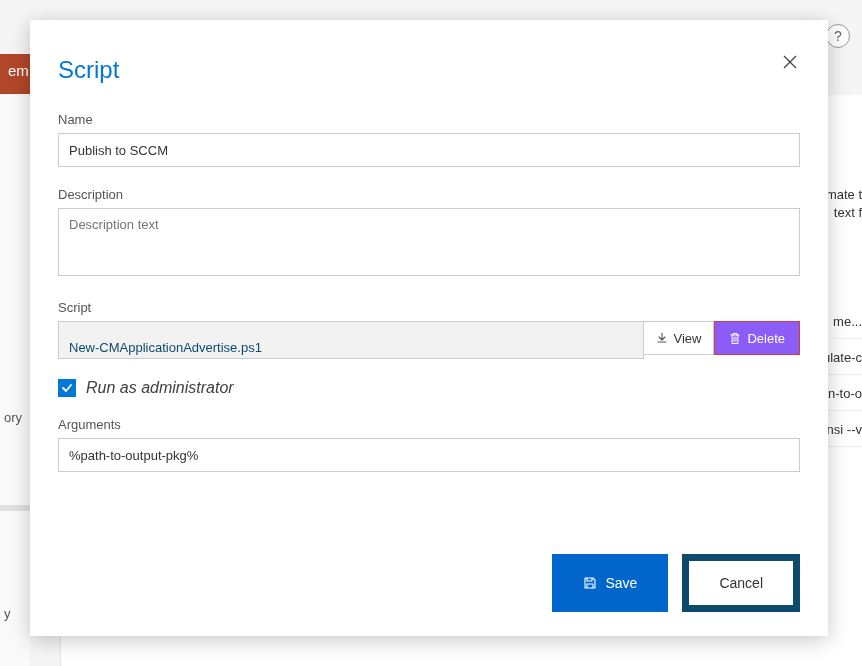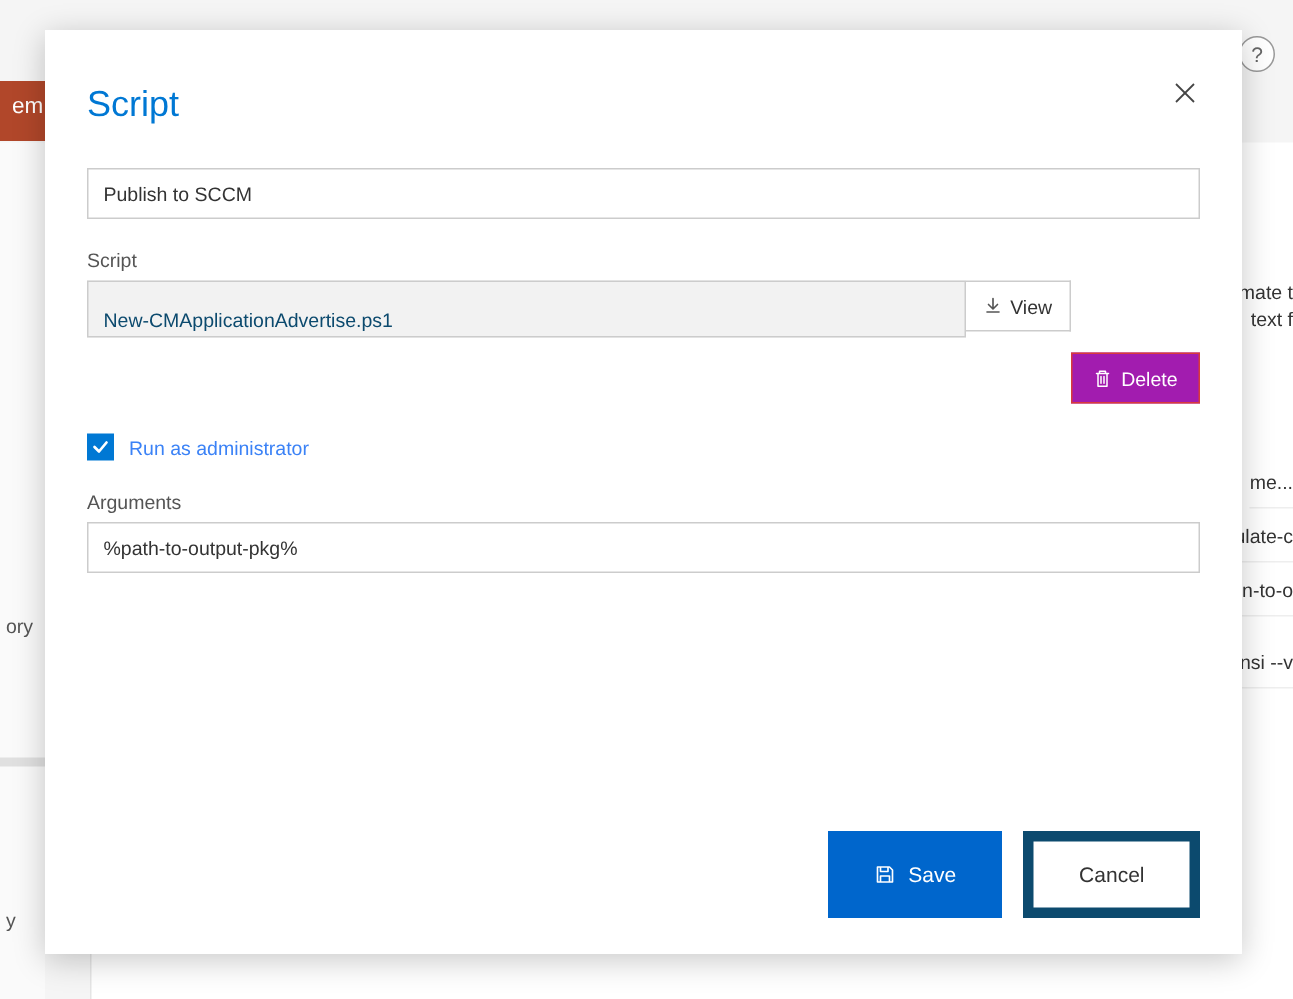--- a/index.html
+++ b/index.html
@@ -173,48 +173,48 @@
       font-size: 13px;
       color: #333;
       cursor: pointer;
       display: flex;
       align-items: center;
       gap: 5px;
     }
     .delete-btn {
       height: 34px;
       padding: 0 14px;
-      background: #a21caf;
+      background: #8b5cf6;
       border: 1px solid #d83b3b;
       color: #fff;
       font-size: 13px;
       cursor: pointer;
       display: flex;
       align-items: center;
       gap: 6px;
-      margin-top: 48px;
     }
     .checkbox-row {
       display: flex;
       align-items: center;
       gap: 10px;
       margin-bottom: 20px;
     }
     .checkbox {
       width: 18px;
       height: 18px;
       background: #0078d4;
       display: flex;
       align-items: center;
       justify-content: center;
       cursor: pointer;
     }
     .checkbox-label {
-      font-size: 13px;
-      color: #3b82f6;
+      font-size: 16px;
+      color: #404040;
+      font-style: italic;
     }
     .modal-footer {
       margin-top: auto;
       display: flex;
       justify-content: flex-end;
       gap: 14px;
       padding-top: 20px;
     }
     .save-btn {
       background: #0066cc;
@@ -248,42 +248,47 @@
     <div class="bg-sidebar-item" style="top:312px;">ory</div>
     <div class="bg-sidebar-item active" style="top:410px; width:100%;"></div>
     <div class="bg-sidebar-item" style="top:508px;">y</div>
   </div>
   <div class="bg-content">
     <div class="bg-right-text" style="top:90px;text-align:right;">mate t</div>
     <div class="bg-right-text" style="top:108px;">text f</div>
     <div class="bg-list-item" style="top:210px;">me...</div>
     <div class="bg-list-item" style="top:246px;">ulate-c</div>
     <div class="bg-list-item" style="top:282px;">n-to-o</div>
-    <div class="bg-list-item" style="top:330px;">nsi --v</div>
+    <div class="bg-list-item" style="top:318px;">nsi --v</div>
   </div>
 </div>
 
 <div class="help-icon">
   <span>?</span>
 </div>
 
 <div class="modal">
   <div class="close-btn">
     <svg width="14" height="14" viewBox="0 0 14 14">
       <line x1="1" y1="1" x2="13" y2="13" stroke="#444" stroke-width="1.2"></line>
       <line x1="13" y1="1" x2="1" y2="13" stroke="#444" stroke-width="1.2"></line>
     </svg>
   </div>
 
   <div class="modal-title">Script</div>
 
   <div class="form-group">
+    <label class="form-label">Name</label>
     <input type="text" class="text-input" value="Publish to SCCM" style="">
   </div>
 
+  <div class="form-group">
+    <label class="form-label">Description</label>
+    <textarea class="textarea-input" placeholder="Description text" style=""></textarea>
+  </div>
 
   <div class="form-group">
     <label class="form-label">Script</label>
     <div class="script-row">
       <div class="script-filename">New-CMApplicationAdvertise.ps1</div>
       <button class="view-btn">
         <svg width="12" height="12" viewBox="0 0 12 12">
           <path d="M6 1 L6 8 M3 5 L6 8 L9 5 M2 10 L10 10" stroke="#555" stroke-width="1.1" fill="none" stroke-linecap="round" stroke-linejoin="round"></path>
         </svg>
         <span>View</span>

